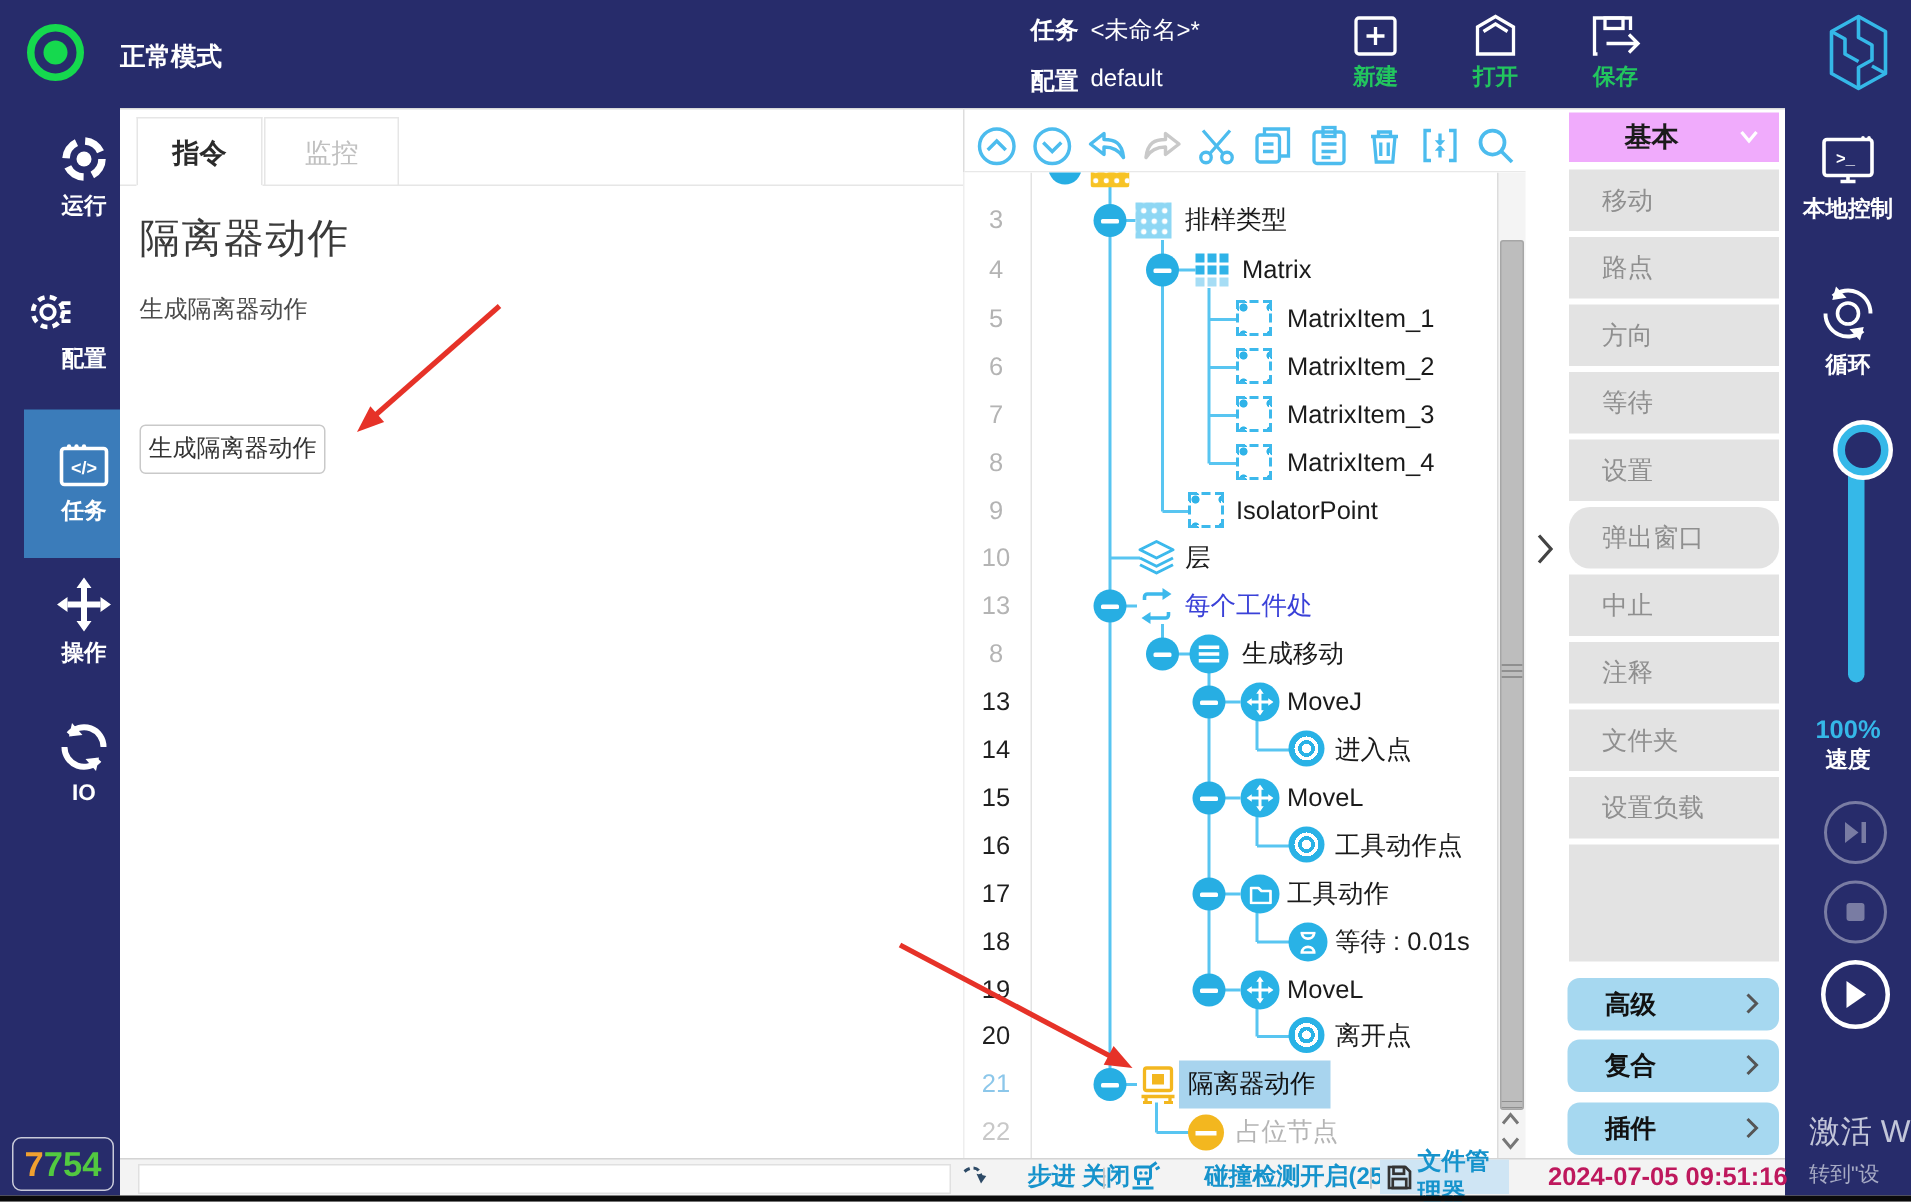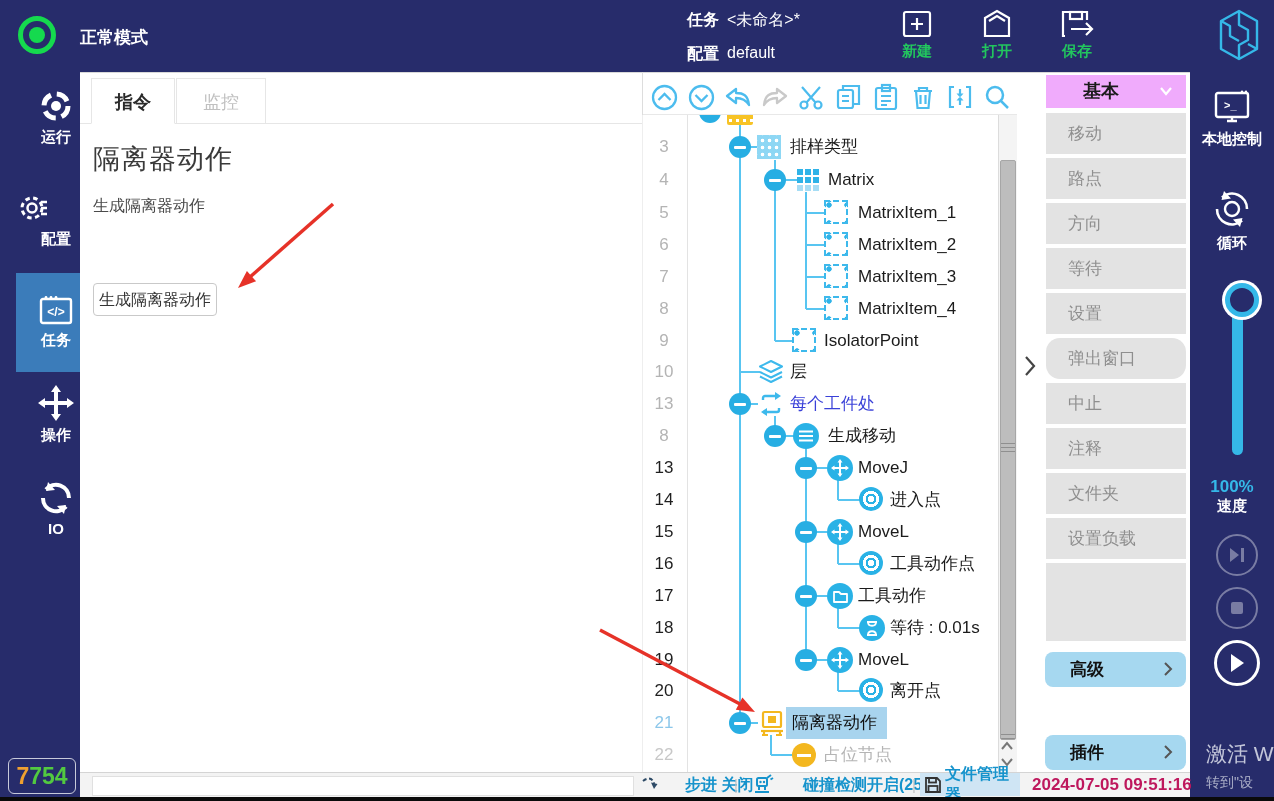--- a/index.html
+++ b/index.html
@@ -89,21 +89,21 @@
   .pb-btn{border-radius:50%;display:flex;align-items:center;justify-content:center;cursor:pointer;box-sizing:border-box;}
   .pb-dim{border:2px solid rgba(255,255,255,.38);color:rgba(255,255,255,.38);}
   .pb-play{border:3px solid #fff;color:#fff;}
   .wm1{left:1206px;top:740px;font-size:21px;color:rgba(235,238,245,.8);white-space:nowrap;}
   .wm2{left:1206px;top:774px;font-size:14px;color:rgba(235,238,245,.65);white-space:nowrap;}
   
   .statusbar{left:80px;top:772px;width:1110px;height:25px;background:#f3f3f3;border-top:1px solid #d4d4d4;box-sizing:border-box;}
   .sb-leftbox{left:92px;top:776px;width:540px;height:18px;background:#fff;border:1px solid #e0e0e0;}
   .st-item{top:772px;height:18px;line-height:25px;font-size:16px;font-weight:bold;color:#1693cc;cursor:pointer;white-space:nowrap;margin-left:24px;}
   .st-sep{top:772px;height:25px;line-height:25px;color:#c4c4c4;font-size:15px;}
-  .fm-box{left:920px;top:773px;width:100px;height:23px;background:#cfe5f4;display:flex;align-items:center;cursor:pointer;}
+  .fm-box{left:920px;top:773px;width:86px;height:23px;background:#cfe5f4;display:flex;align-items:center;cursor:pointer;}
   .fm-box .lbl{font-size:16px;font-weight:bold;color:#1693cc;margin-left:3px;}
   .timestamp{left:1032px;top:772px;height:25px;line-height:25px;font-size:17px;font-weight:bold;color:#be185d;}
   .bottom-strip{left:0;top:797px;width:1274px;height:4px;background:#0a0a0a;}
   svg{display:block;}
 </style>
 </head>
 <body>
 
 <div id="app">
 
@@ -535,20 +535,28 @@
   <div class="abs pal-filler"></div>
 
   <div class="abs pal-group" style="top:652px;">
     <span>高级</span>
     <span class="pal-chev">
       <svg width="12" height="16" viewBox="0 0 12 16">
           <path d="M3 2 L9 8 3 14" fill="none" stroke="#555" stroke-width="2"></path>
         </svg>
       </span>
   </div>
+  <div class="abs pal-group" style="top:693px;">
+    <span>复合</span>
+    <span class="pal-chev">
+      <svg width="12" height="16" viewBox="0 0 12 16">
+          <path d="M3 2 L9 8 3 14" fill="none" stroke="#555" stroke-width="2"></path>
+        </svg>
+      </span>
+  </div>
   <div class="abs pal-group" style="top:735px;">
     <span>插件</span>
     <span class="pal-chev">
       <svg width="12" height="16" viewBox="0 0 12 16">
           <path d="M3 2 L9 8 3 14" fill="none" stroke="#555" stroke-width="2"></path>
         </svg>
       </span>
   </div>
 
   <div class="abs rightbar"></div>

